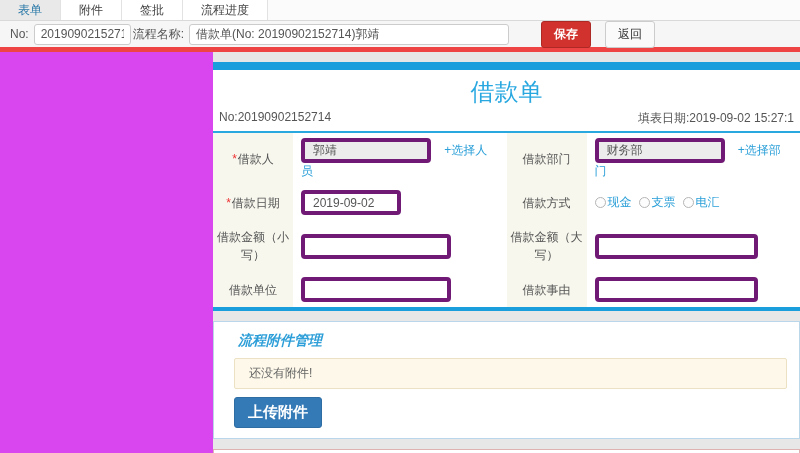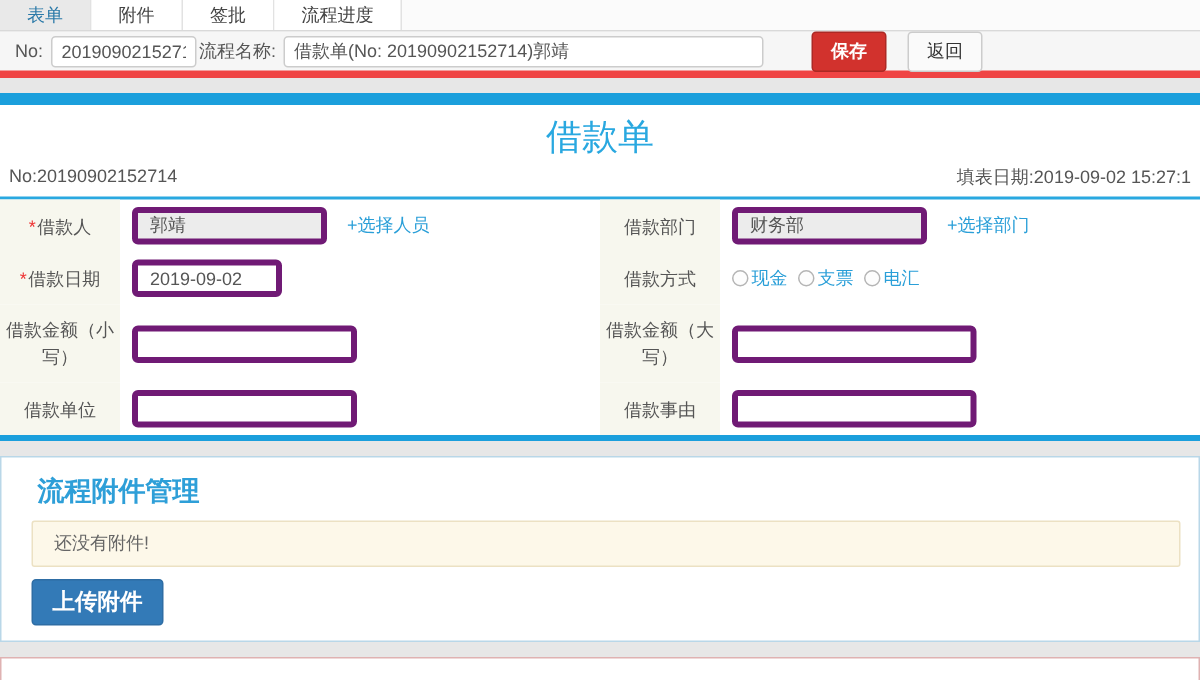--- a/index.html
+++ b/index.html
@@ -22,21 +22,21 @@
                   font-family:inherit; }
   .in-no { width:97px; }
   .in-flow { width:320px; }
   .btn { font-size:12px; border-radius:3px; cursor:pointer; font-family:inherit;
          padding:4px 12px; border:1px solid transparent; font-weight:bold; }
   .btn-save { background:#d2322d; border-color:#ac2925; color:#fff; margin-left:32px; }
   .btn-next { background:#428bca; border-color:#357ebd; color:#fff; margin-left:20px; padding:4px 16px; }
   .btn-back { background:#fafafa; border-color:#ccc; color:#333; margin-left:14px; font-weight:normal; }
   
   .content { position:absolute; top:52px; left:0; right:0; bottom:0;
-             background:#a21caf; }
+             background:#d946ef; padding-left:213px; }
   .inner { background:#e7e7e7; min-height:100%; padding-top:10px; }
   .panel { background:#fff; margin-bottom:10px; }
   
   .blue-top { height:8px; background:#1b9fdc; }
   .form-title { text-align:center; color:#29a8e0; font-size:24px; font-weight:normal;
                 line-height:28px; margin:8px 0 4px; }
   .meta { display:flex; justify-content:space-between; padding:0 6px 4px 6px;
           font-size:12px; color:#555; white-space:nowrap; overflow:hidden; }
   .blue-div { height:2px; background:#29a8e0; }
   table.form { width:100%; border-collapse:collapse; table-layout:fixed; }
@@ -52,21 +52,21 @@
   .txt.wide { width:150px; }
   a.sel-link { color:#2a9fd8; text-decoration:none; margin-left:10px; font-size:12px; }
   .radio-group { display:flex; align-items:center; }
   .radio-opt { display:flex; align-items:center; margin-right:7px; cursor:pointer; }
   .radio-dot { width:11px; height:11px; border:1px solid #b5b5b5; border-radius:50%;
                background:#fdfdfd; display:inline-block; margin-right:2px; }
   .radio-opt span.rlbl { color:#2a9fd8; }
   .blue-bottom { height:4px; background:#1b9fdc; }
   
   .attach-panel { border:1px solid #b9d7e8; padding:8px 12px 10px 12px; }
-  .sec-title { font-size:18px; font-weight:bold; margin:2px 0 8px 12px; }
+  .sec-title { font-size:14px; font-weight:bold; margin:2px 0 8px 12px;font-style:italic; }
   .attach-panel .sec-title { color:#2e9fd8; }
   .alert { background:#fdf8e9; border:1px solid #ece1c3; border-radius:2px;
            color:#666; padding:6px 14px; margin:0 0 8px 8px; }
   .btn-upload { background:#337ab7; border:1px solid #2e6da4; color:#fff;
                 font-size:15px; font-weight:bold; padding:5px 13px; border-radius:3px;
                 margin-left:8px; cursor:pointer; font-family:Liberation Mono, monospace;text-align:center; }
   
   .sign-panel { border:1px solid #dfb2b2; padding:10px 12px 12px 12px; min-height:120px; }
 </style>
 </head>

